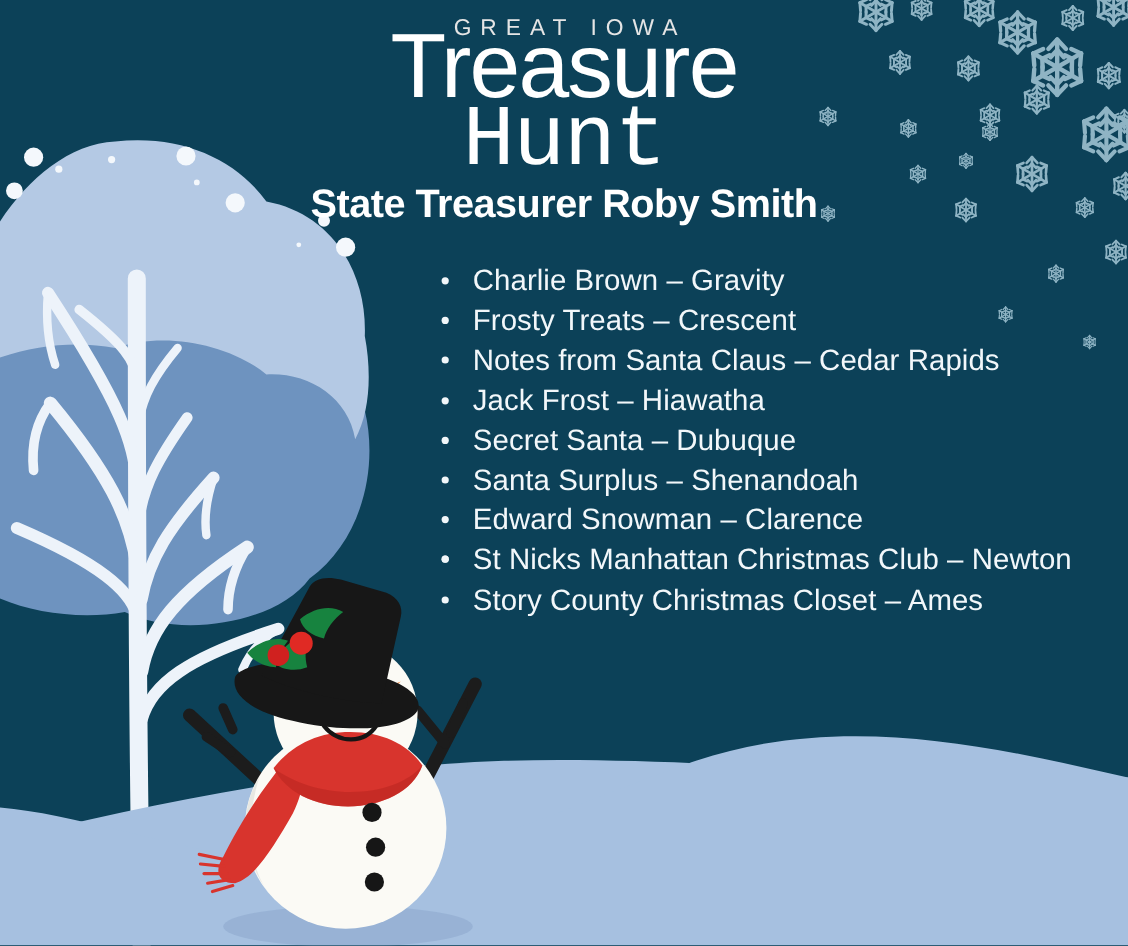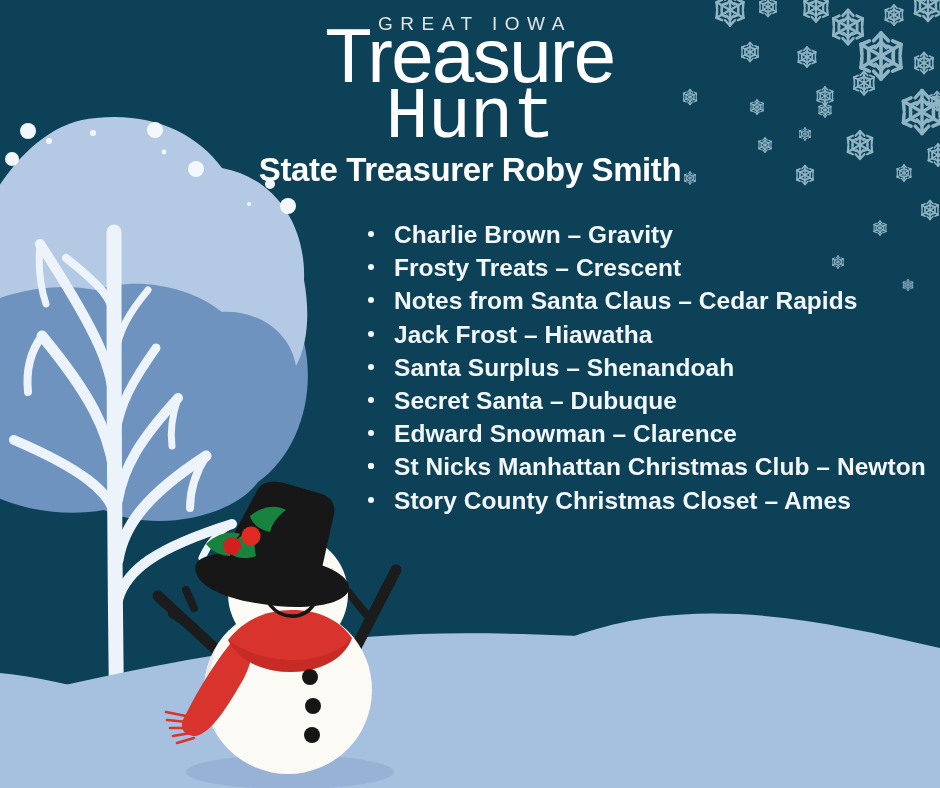--- a/index.html
+++ b/index.html
@@ -70,21 +70,21 @@
     position:absolute;
     left:365px; top:218px;
     width:560px;
     z-index:40;
     list-style:none;
   }
   #winner-list li {
     position:relative;
     color:#f2f7fa;
     font-size:24.5px;
-    font-weight:700;
+    font-weight:400;
     line-height:33.2px;
     padding-left:29px;
     letter-spacing:0.05px;
     white-space:nowrap;
   }
   #winner-list li .bullet {
     position:absolute;
     left:3px; top:13px;
     width:6px; height:6px;
     border-radius:50%;
@@ -285,21 +285,21 @@
     <span id="title-main">Treasure</span>
     <span id="title-second">Hunt</span>
     <span id="subtitle">State Treasurer Roby Smith</span>
   </div>
 
   <ul id="winner-list">
       <li><span class="bullet"></span><span>Charlie Brown – Gravity</span></li>
       <li><span class="bullet"></span><span>Frosty Treats – Crescent</span></li>
       <li><span class="bullet"></span><span>Notes from Santa Claus – Cedar Rapids</span></li>
       <li><span class="bullet"></span><span>Jack Frost – Hiawatha</span></li>
+      <li><span class="bullet"></span><span>Secret Santa – Dubuque</span></li>
       <li><span class="bullet"></span><span>Santa Surplus – Shenandoah</span></li>
-      <li><span class="bullet"></span><span>Secret Santa – Dubuque</span></li>
       <li><span class="bullet"></span><span>Edward Snowman – Clarence</span></li>
       <li><span class="bullet"></span></li>
       <li><span class="bullet"></span><span>St Nicks Manhattan Christmas Club – Newton</span></li>
       <li><span class="bullet"></span><span>Story County Christmas Closet – Ames</span></li>
     </ul>
 
 </div>
 
 </body></html>

